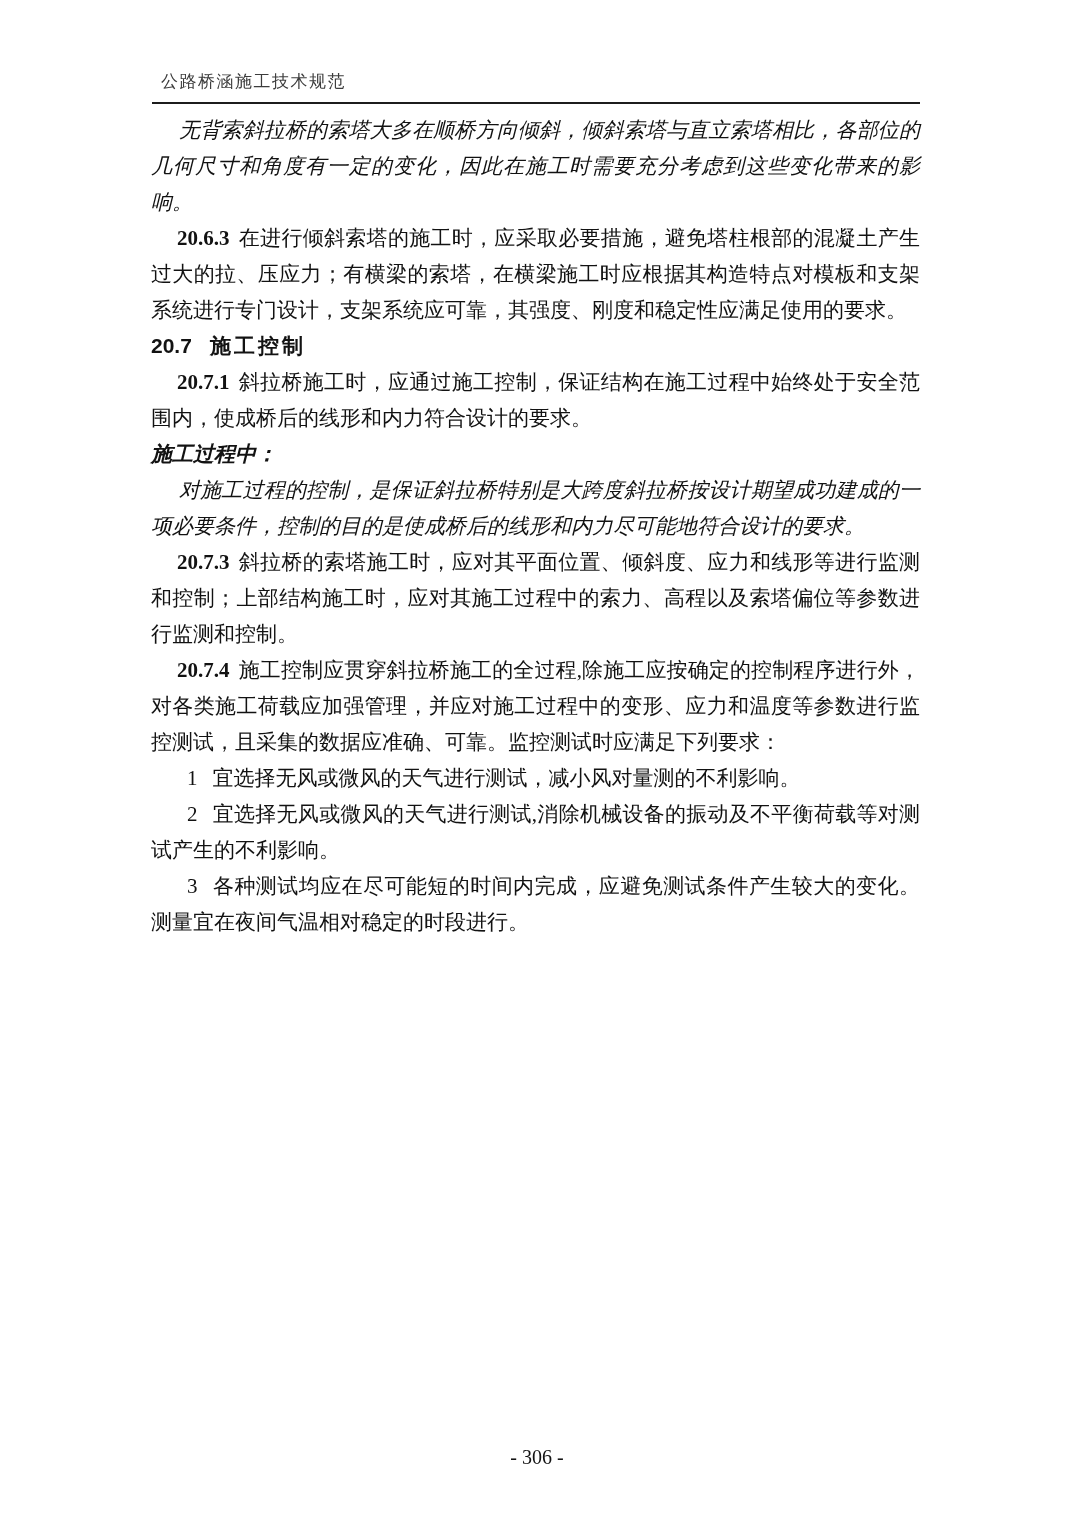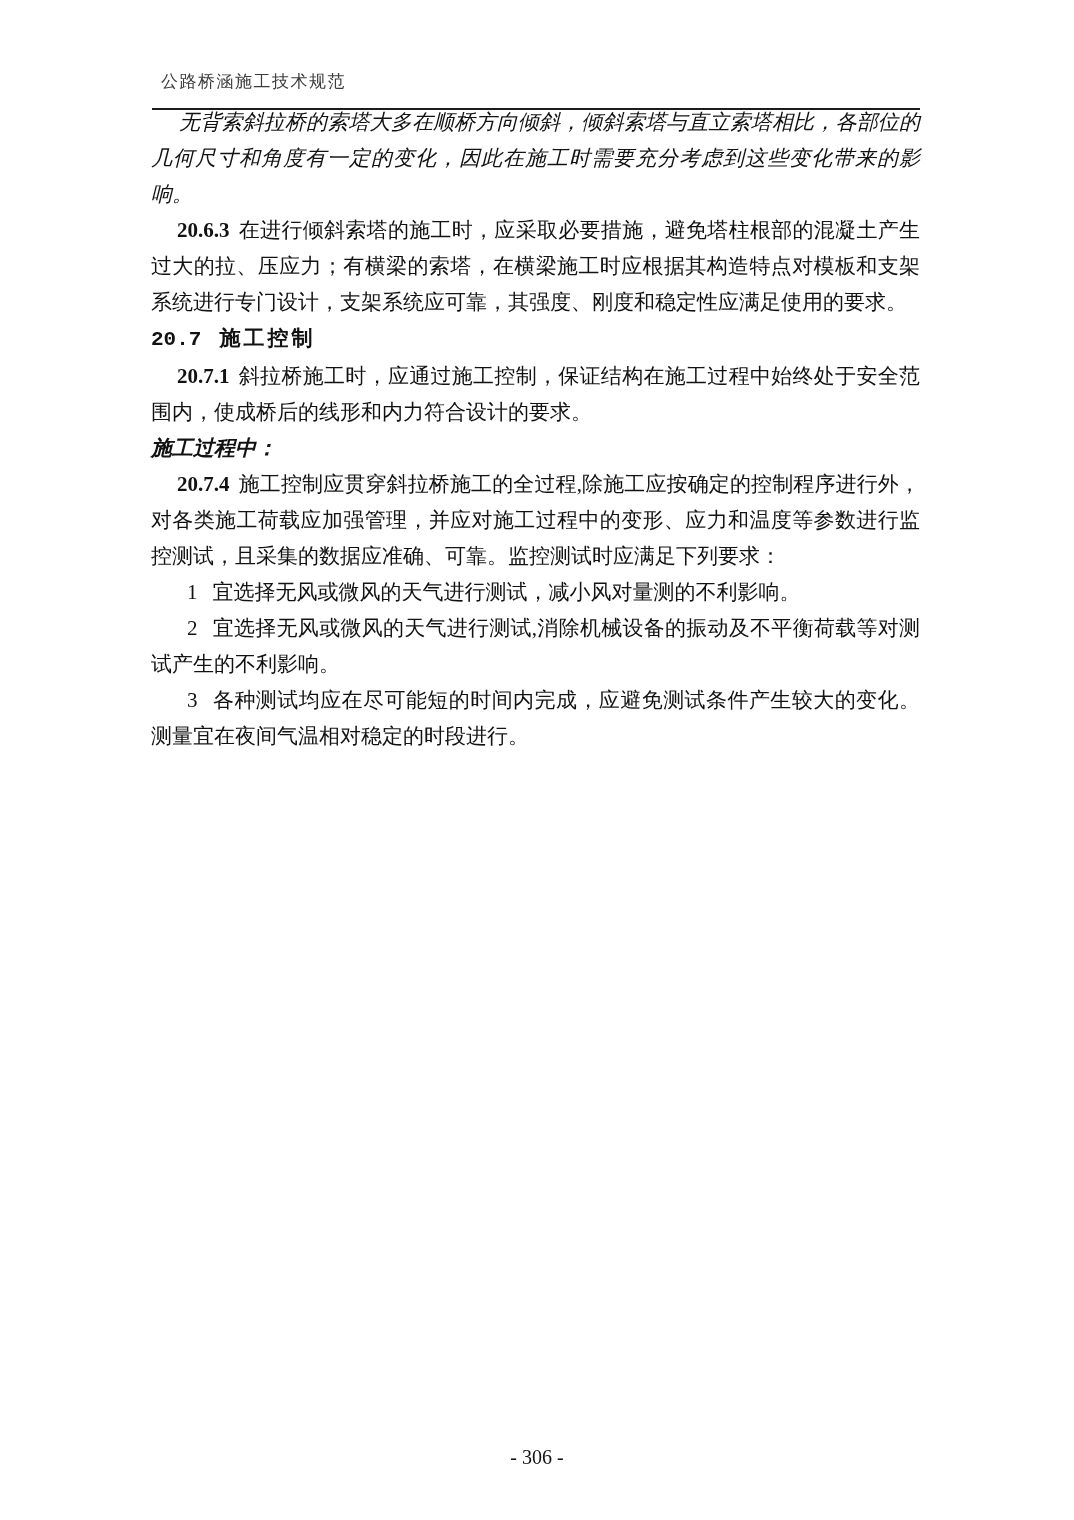--- a/index.html
+++ b/index.html
@@ -19,55 +19,55 @@
     position: absolute;
     inset: 0;
   }
   
   .doc-header {
     position: absolute;
     left: 152px;
     right: 154px;
     top: 70px;
     border-bottom: 2px solid #1c1c1c;
-    padding-bottom: 14px;
+    padding-bottom: 8px;
   }
   .doc-header .title {
     font-size: 17px;
     letter-spacing: 1.5px;
     color: #3c3c3c;
     padding-left: 9px;
     line-height: 24px;
   }
   
   .doc-main {
     position: absolute;
     left: 151px;
     right: 154px;
-    top: 104px;
+    top: 112px;
   }
   .doc-main p {
     margin: 0;
     font-size: 21px;
     line-height: 36px;
     text-align: justify;
     color: #121212;
   }
   .kaiti { font-style: italic; }
   .p-intro      { margin-top: 28px; text-indent: 28px; }
   .clause       { text-indent: 26px; }
   .c2063        { margin-top: 45px; }
   .section-heading {
     margin: 47px 0 0 0;
     font-size: 26px;
     line-height: 36px;
     font-weight: bold;
   }
   .section-heading .sec-num {
-    font-family: Liberation Mono, monospace;
+    font-family: Liberation Sans, sans-serif;
     margin-right: 18px;
   }
   .section-heading .sec-title {
     font-family: "Liberation Sans", "DejaVu Sans", sans-serif;
     letter-spacing: 3px;
   }
   .c2071        { margin-top: 39px; }
   .notes-label  { margin-top: 40px; font-weight: bold; }
   .notes-text   { margin-top: 4px;  text-indent: 28px; }
   .c2072        { margin-top: 43px; }
@@ -115,22 +115,26 @@
     <p class="section-heading">
       <span class="sec-num">20.7</span><span class="sec-title">施工控制</span>
     </p>
 
     <p class="clause c2071">
       <span class="clause-num">20.7.1</span><span>斜拉桥施工时，应通过施工控制，保证结构在施工过程中始终处于安全范围内，使成桥后的线形和内力符合设计的要求。</span>
     </p>
 
     <p class="kaiti notes-label">施工过程中：</p>
 
+    <p class="kaiti notes-text">对施工过程的控制，是保证斜拉桥特别是大跨度斜拉桥按设计期望成功建成的一项必要条件，控制的目的是使成桥后的线形和内力尽可能地符合设计的要求。</p>
 
 
+    <p class="clause c2073">
+      <span class="clause-num">20.7.3</span><span>斜拉桥的索塔施工时，应对其平面位置、倾斜度、应力和线形等进行监测和控制；上部结构施工时，应对其施工过程中的索力、高程以及索塔偏位等参数进行监测和控制。</span>
+    </p>
 
     <p class="clause c2074">
       <span class="clause-num">20.7.4</span><span>施工控制应贯穿斜拉桥施工的全过程,除施工应按确定的控制程序进行外，对各类施工荷载应加强管理，并应对施工过程中的变形、应力和温度等参数进行监控测试，且采集的数据应准确、可靠。监控测试时应满足下列要求：</span>
     </p>
 
     <p class="list-item li1">
       <span class="item-num">1</span><span>宜选择无风或微风的天气进行测试，减小风对量测的不利影响。</span>
     </p>
 
     <p class="list-item li2">

